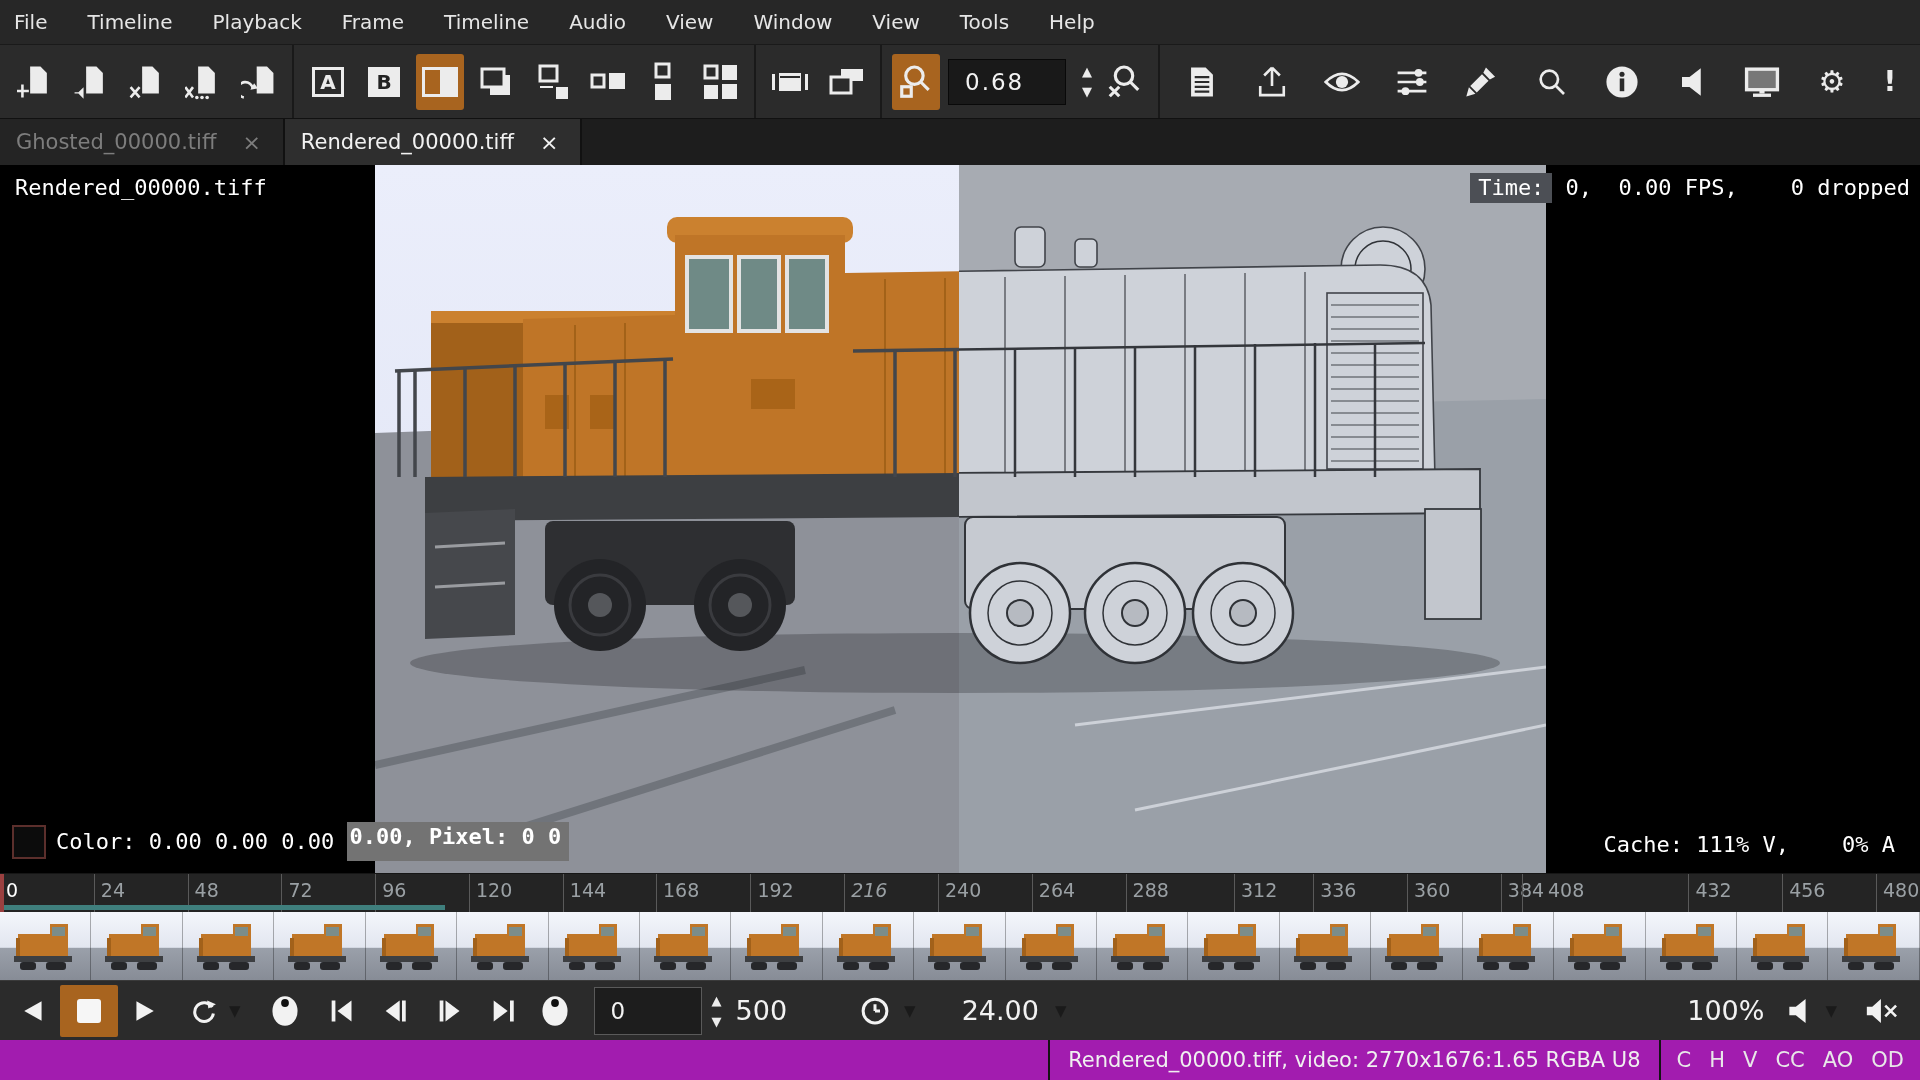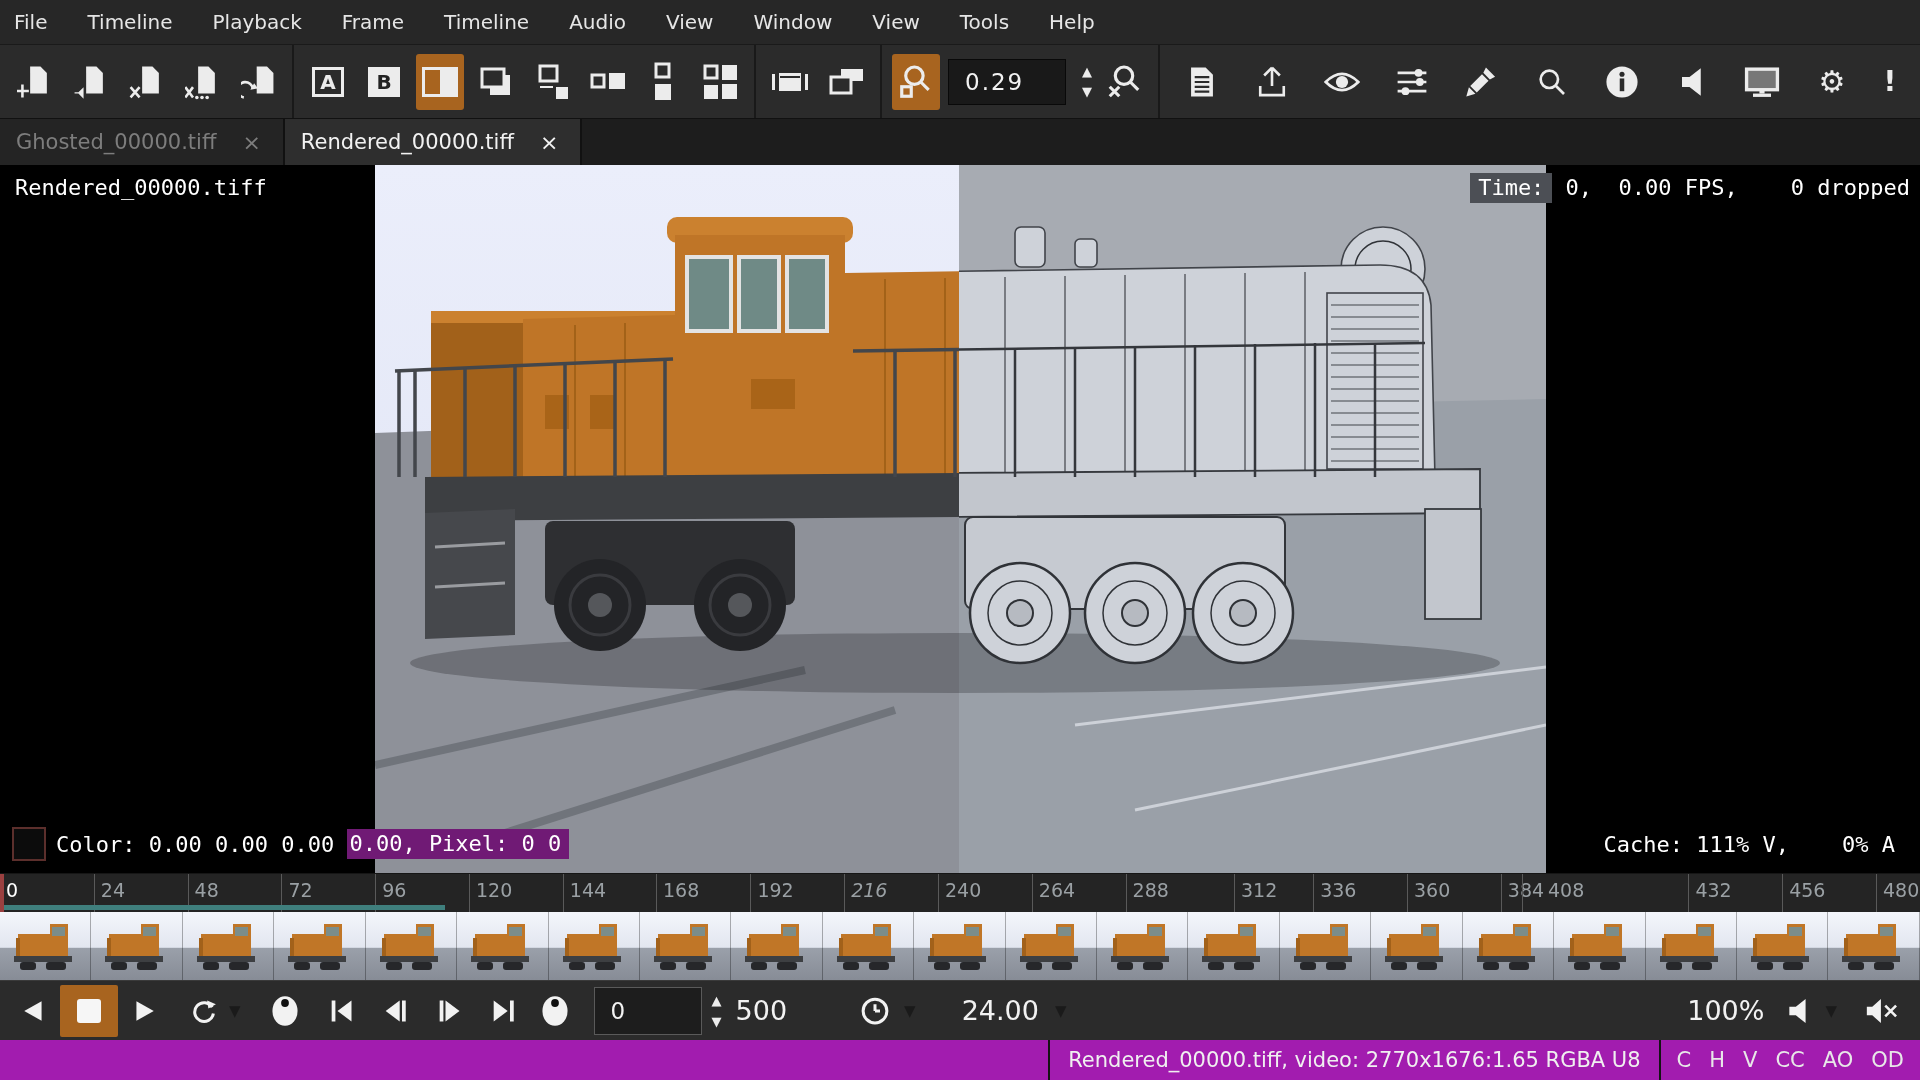--- a/index.html
+++ b/index.html
@@ -48,21 +48,21 @@
 
   
   .viewport { position:absolute; left:0; top:165px; width:1920px; height:708px; background:#000; overflow:hidden; }
   .render { position:absolute; left:375px; top:0; width:1171px; height:708px; }
   .hud { position:absolute; color:#fff; font-size:22px; white-space:pre; }
   .hud-file { left:15px; top:10px; }
   .hud-time { right:10px; top:10px; }
   .time-label { background:#4c4f55; padding:2px 8px 3px 8px; }
   .hud-colorline { left:12px; bottom:12px; display:flex; align-items:center; }
   .swatch { width:34px; height:34px; background:#0c0c0c; border:2px solid #5c2f2c; margin-right:10px; }
-  .color-hl { background:#701a75; padding:2px 8px 3px 2px; }
+  .color-hl { background:#737373; padding:2px 8px 12px 2px;font-weight:bold; }
   .hud-cache { right:25px; bottom:16px; }
 
   
   .ruler { position:absolute; left:0; top:873px; width:1920px; height:39px; background:#242424;
     border-top:1px solid #161616; overflow:hidden; }
   .tick { position:absolute; top:0; height:100%; border-left:1px solid #5a5a5a; padding:5px 0 0 6px;
     color:#9aa0a4; font-size:19px; }
   .tick.current { border-left:none; color:#ffffff; }
   .playhead { position:absolute; left:0; top:0; width:4px; height:100%; z-index:3; }
   .cachebar { position:absolute; left:0; bottom:2px; height:5px; z-index:2; }
@@ -251,21 +251,21 @@
   </div>
   <div class="tsep"></div>
   <div class="tgroup">
     <div class="tbtn active">
       <svg width="38" height="38" viewBox="0 0 24 24">
         <circle class="ic" cx="11" cy="8" r="5.5" stroke-width="2.2"></circle>
           <path class="ic" d="M15 12 l5 5" stroke-width="2.6"></path>
         <rect class="ic" x="3" y="15" width="6" height="6" stroke-width="2"></rect>
       </svg>
     </div>
-    <div class="zoombox">0.29</div>
+    <div class="zoombox">0.68</div>
     <div class="spin">
       <span>▲</span>
       <span>▼</span>
     </div>
     <div class="tbtn">
       <svg width="38" height="38" viewBox="0 0 24 24">
         <circle class="ic" cx="12" cy="8" r="5.5" stroke-width="2.2"></circle>
           <path class="ic" d="M16 12 l5 5" stroke-width="2.6"></path>
         <path class="ic" d="M3 15 l6 6 M9 15 l-6 6" stroke-width="2.2"></path>
       </svg>

